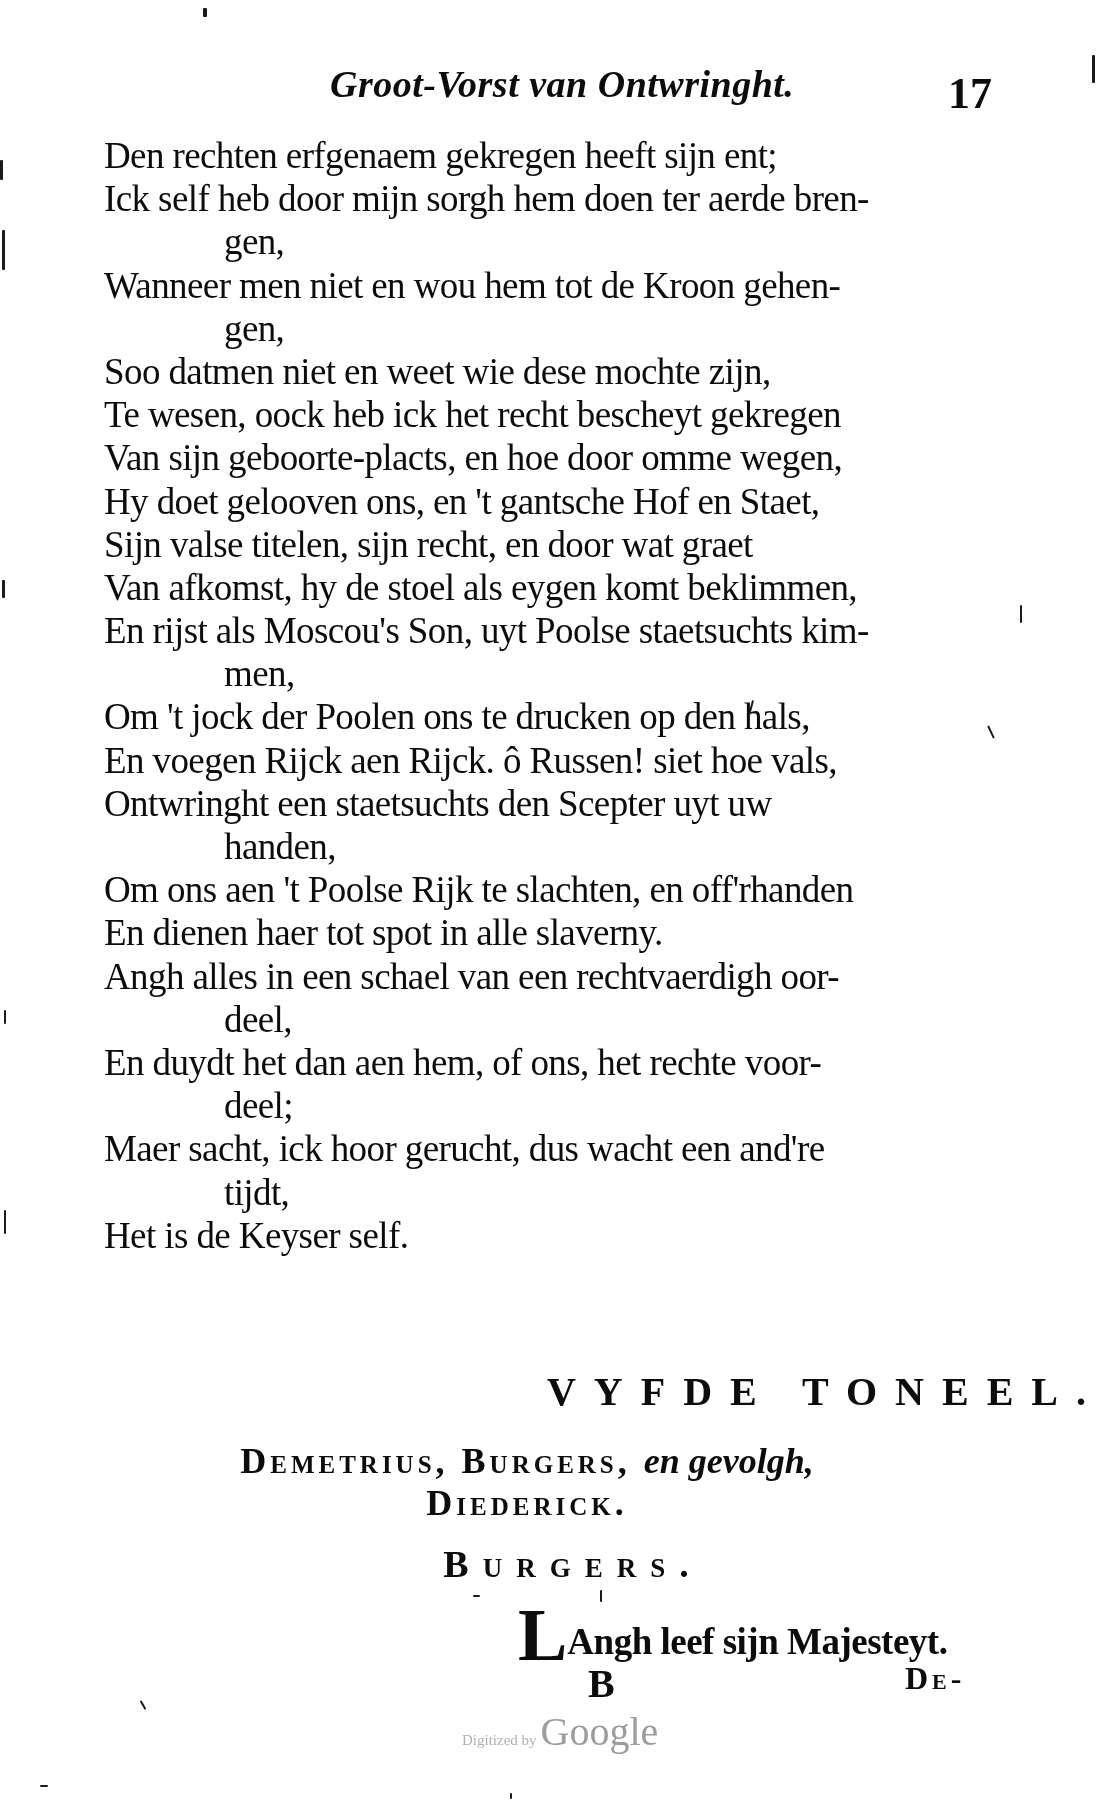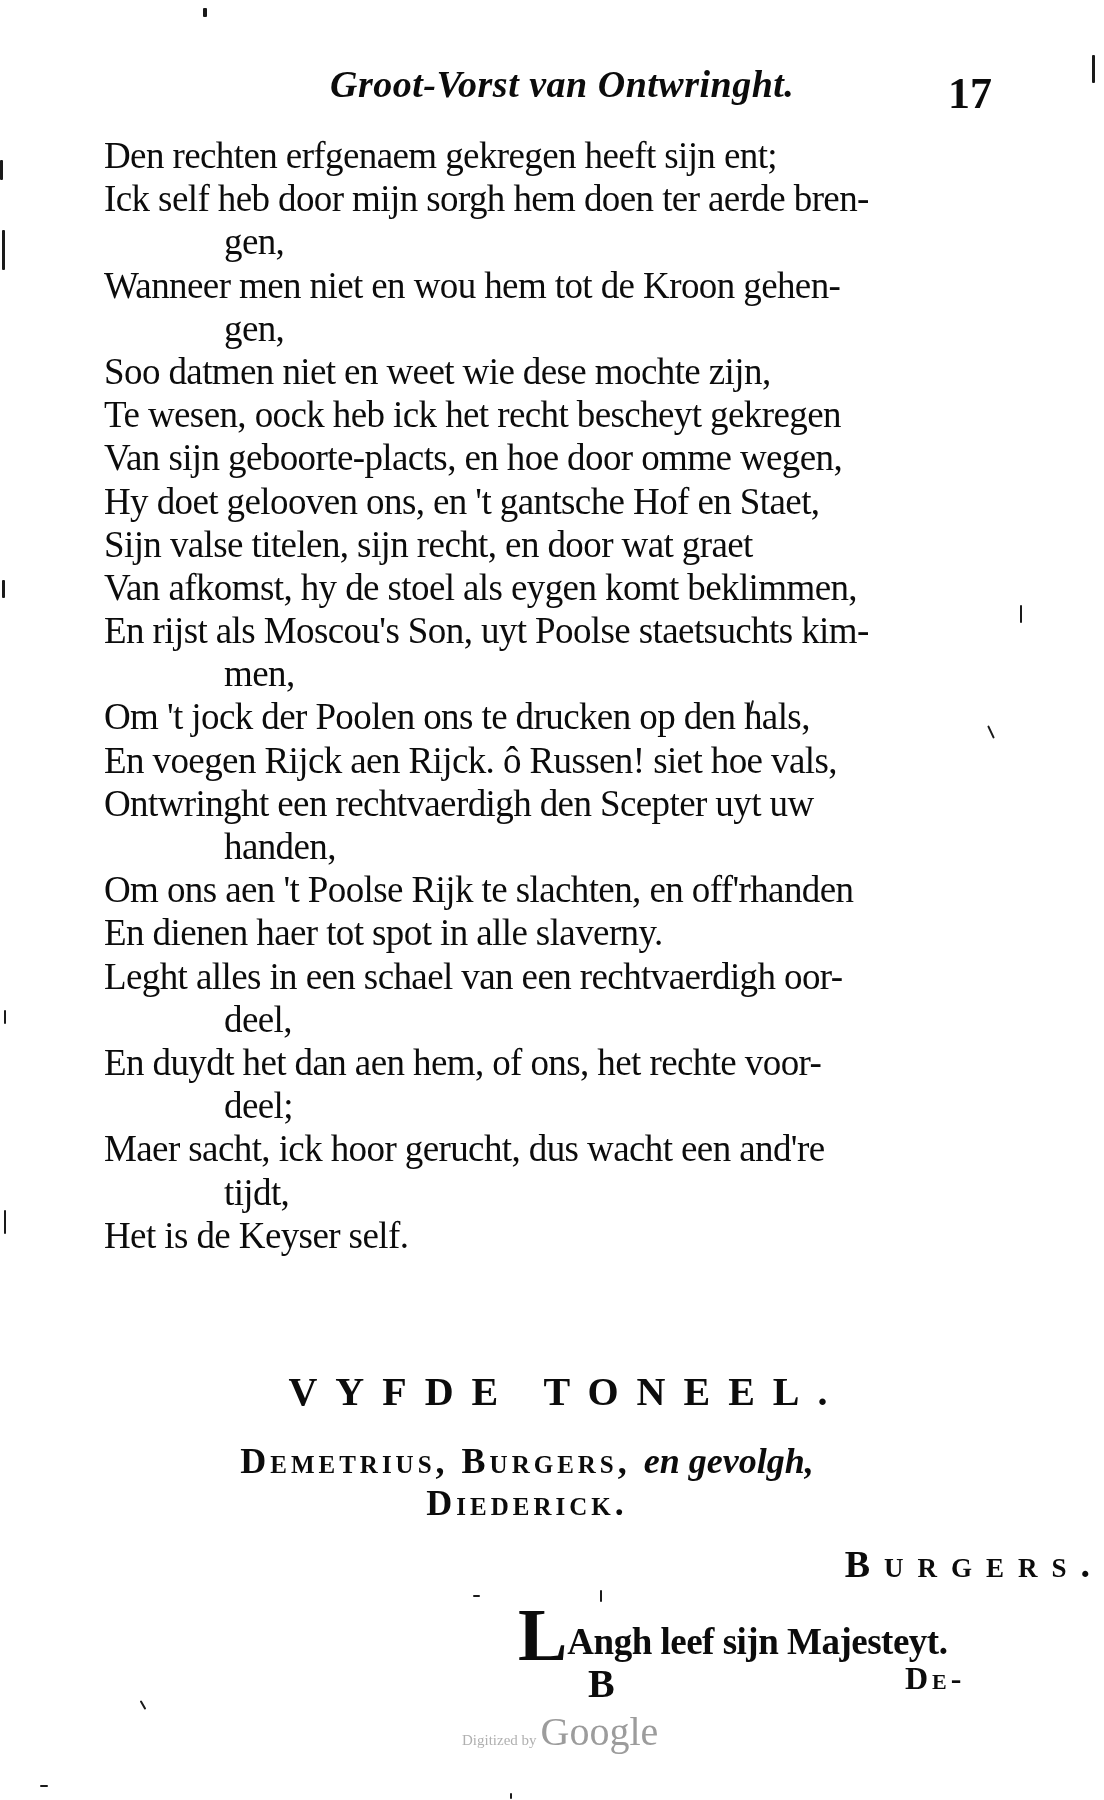--- a/index.html
+++ b/index.html
@@ -52,21 +52,21 @@
       letter-spacing: -0.6px;
     }
     .line.cont {
       padding-left: 120px;
     }
     .scene-title {
       position: absolute;
       top: 1368px;
       left: 0;
       width: 1104px;
-      text-align: center;
+      text-align: right;
       padding-left: 30px;
       box-sizing: border-box;
       font-size: 40px;
       letter-spacing: 18px;
       font-weight: bold;
     }
     .characters {
       position: absolute;
       top: 1440px;
       left: 0;
@@ -83,21 +83,21 @@
     .characters .italic {
       font-style: italic;
       font-variant: normal;
       letter-spacing: 0;
     }
     .speaker {
       position: absolute;
       top: 1542px;
       left: 0;
       width: 1104px;
-      text-align: right;
+      text-align: center;
       padding-left: 42px;
       box-sizing: border-box;
       font-size: 38px;
       font-weight: bold;
       font-variant: small-caps;
       letter-spacing: 14px;
     }
     .speech {
       position: absolute;
       top: 1605px;
@@ -172,25 +172,25 @@
     <div class="line">Soo datmen niet en weet wie dese mochte zijn,</div>
     <div class="line">Te wesen, oock heb ick het recht bescheyt gekregen</div>
     <div class="line">Van sijn geboorte-placts, en hoe door omme wegen,</div>
     <div class="line">Hy doet gelooven ons, en 't gantsche Hof en Staet,</div>
     <div class="line">Sijn valse titelen, sijn recht, en door wat graet</div>
     <div class="line">Van afkomst, hy de stoel als eygen komt beklimmen,</div>
     <div class="line">En rijst als Moscou's Son, uyt Poolse staetsuchts kim-</div>
     <div class="line cont">men,</div>
     <div class="line">Om 't jock der Poolen ons te drucken op den hals,</div>
     <div class="line">En voegen Rijck aen Rijck. ô Russen! siet hoe vals,</div>
-    <div class="line">Ontwringht een rechtvaerdigh den Scepter uyt uw</div>
+    <div class="line">Ontwringht een staetsuchts den Scepter uyt uw</div>
     <div class="line cont">handen,</div>
     <div class="line">Om ons aen 't Poolse Rijk te slachten, en off'rhanden</div>
     <div class="line">En dienen haer tot spot in alle slaverny.</div>
-    <div class="line">Leght alles in een schael van een rechtvaerdigh oor-</div>
+    <div class="line">Angh alles in een schael van een rechtvaerdigh oor-</div>
     <div class="line cont">deel,</div>
     <div class="line">En duydt het dan aen hem, of ons, het rechte voor-</div>
     <div class="line cont">deel;</div>
     <div class="line">Maer sacht, ick hoor gerucht, dus wacht een and're</div>
     <div class="line cont">tijdt,</div>
     <div class="line">Het is de Keyser self.</div>
   </div>
 
   <div class="scene-title">VYFDE TONEEL.</div>
 

